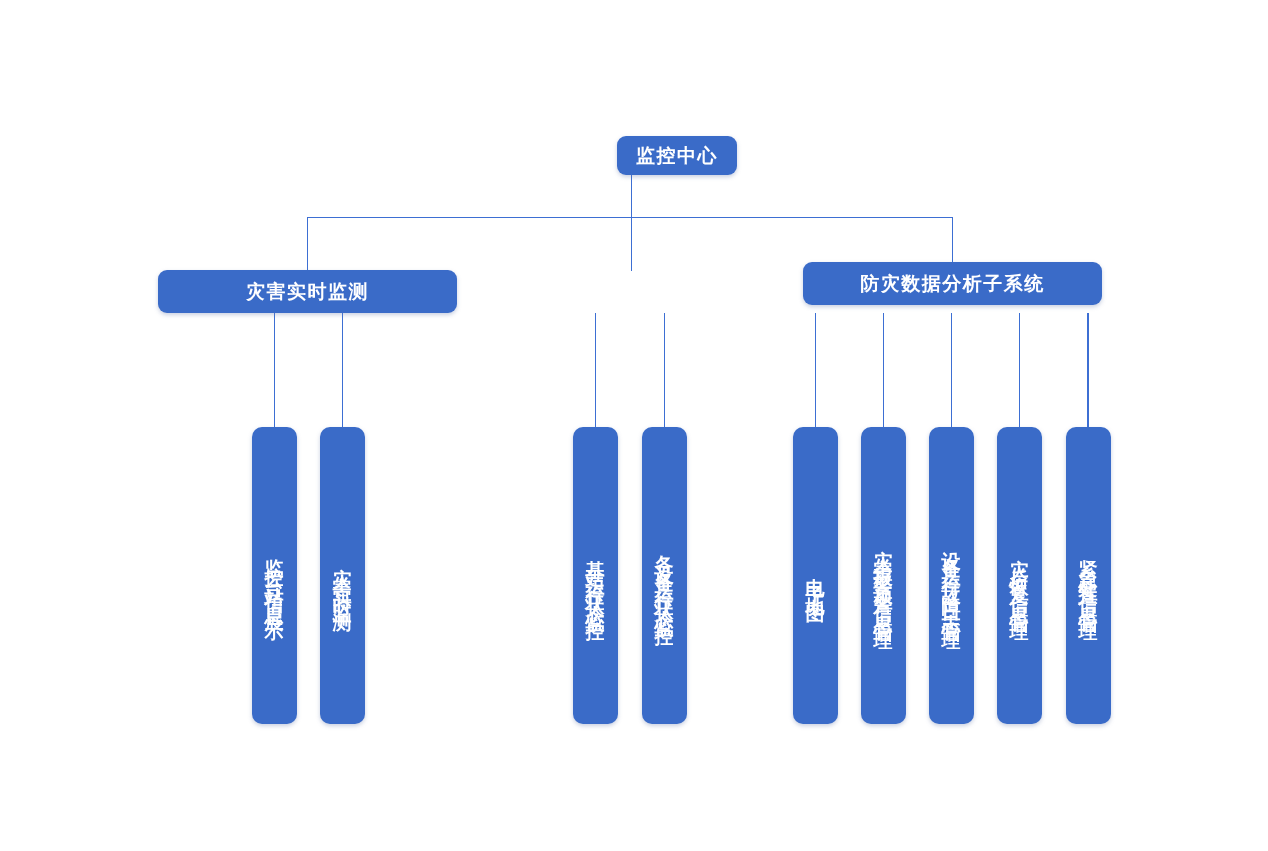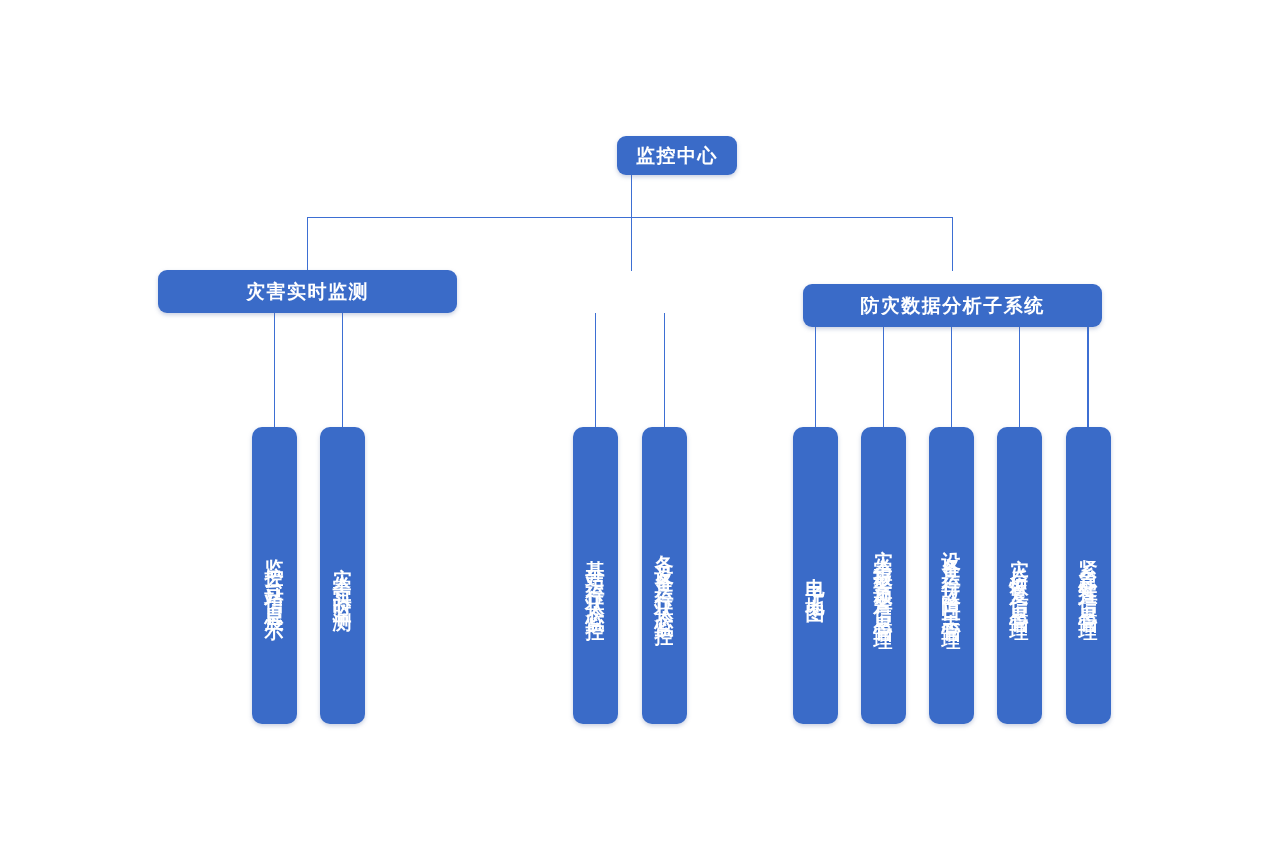--- a/index.html
+++ b/index.html
@@ -72,21 +72,21 @@
   <div class="connector v" style="left:1018.8px; top:313px; height:114px;"></div>
   <div class="connector v" style="left:1087.3px; top:313px; height:114px;"></div>
 
   <div class="node node-h" style="left:572px; top:136px; width:120px; height:39px;margin-left:45px;">
     <span>监控中心</span>
   </div>
 
   <div class="node node-h" style="left:158px; top:270px; width:299px; height:43px;">
     <span>灾害实时监测</span>
   </div>
-  <div class="node node-h" style="left:803px; top:284px; width:299px; height:43px;">
+  <div class="node node-h" style="left:803px; top:262px; width:299px; height:43px;">
     <span>防灾数据分析子系统</span>
   </div>
 
   <div class="node node-v" style="left:252px; top:427px; width:45px; height:297px;">
     <span class="vtext">监控台站信息展示</span>
   </div>
   <div class="node node-v" style="left:320px; top:427px; width:45px; height:297px;">
     <span class="vtext">灾害实时监测</span>
   </div>
 

